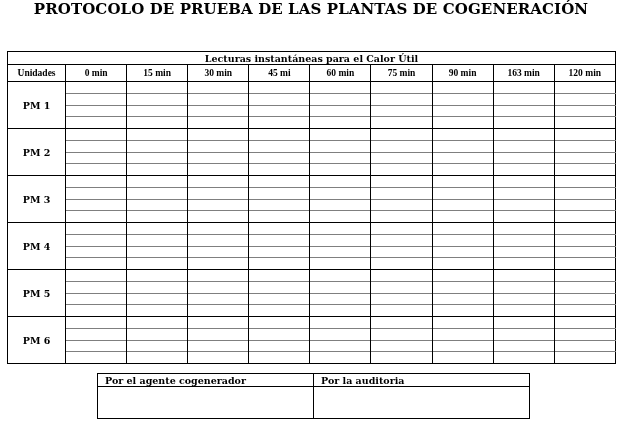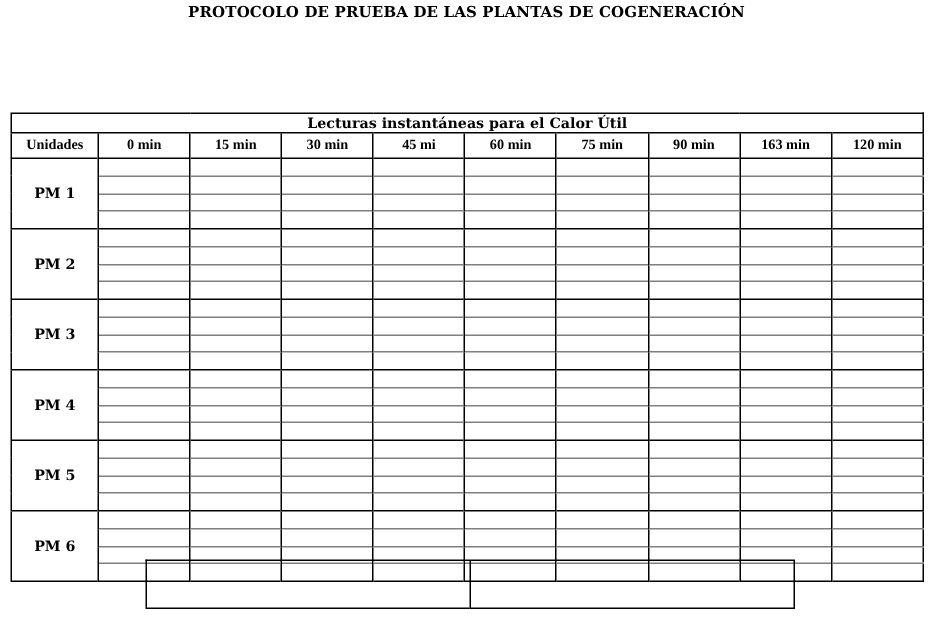--- a/index.html
+++ b/index.html
@@ -13,34 +13,33 @@
     overflow: hidden;
   }
 
   
   .title-block {
     position: absolute;
     left: 0; top: 3px; width: 622px;
     text-align: center;
   }
   .title-line {
-    font-size: 10px;
+    font-size: 15px;
     line-height: 12.3px;
     letter-spacing: 0.1px;
     white-space: nowrap;
   }
 
   
   table { border-collapse: collapse; table-layout: fixed; }
   .main-table {
     position: absolute;
     left: 7px; top: 51px;
     width: 609px;
     border: 1.5px solid #000;
-    margin-top: 24px;
   }
   .main-table td {
     padding: 0;
     font-size: 9.5px;
     text-align: center;
     vertical-align: middle;
     border-left: 1px solid #000;
     overflow: hidden;
     white-space: nowrap;
   }
@@ -380,18 +379,22 @@
       </tr>
     </tbody>
 </table>
 
 <table class="sig-table">
   <colgroup>
     <col style="width:216px">
     <col style="width:216px">
   </colgroup>
   <tbody>
+    <tr class="sig-head-row">
+      <td>Por el agente cogenerador</td>
+      <td>Por la auditoria</td>
+    </tr>
     <tr class="sig-body-row">
       <td></td>
       <td></td>
     </tr>
   </tbody>
 </table>
 
 </body></html>

